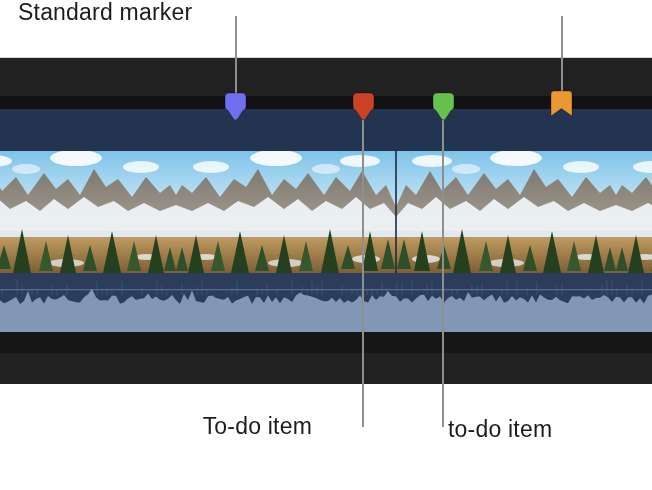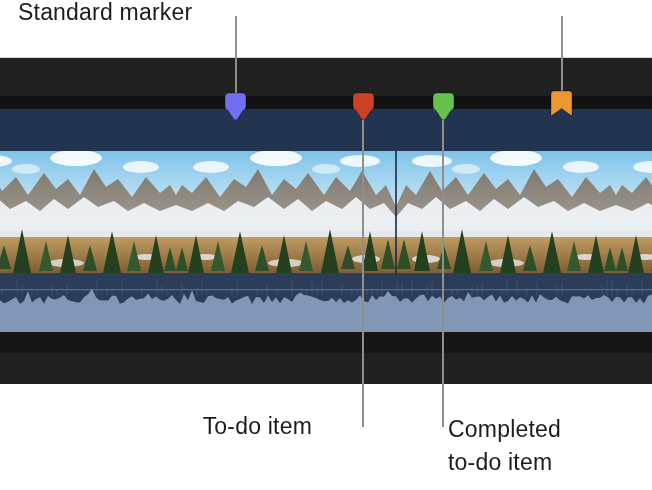--- a/index.html
+++ b/index.html
@@ -216,17 +216,16 @@
     </svg>
   </div>
   <div class="marker mk-chapter" style="color: rgb(235, 152, 48);">
     <svg viewBox="0 0 23 27">
       <path fill="currentColor" stroke="rgba(0,0,0,.4)" stroke-width=".8" d="M4 1 H19 Q22 1 22 4 V26 L11.5 18.6 L1 26 V4 Q1 1 4 1 Z"></path>
     </svg>
   </div>
 
   <div class="ann-label lbl-todo">To-do item</div>
   <div class="ann-label lbl-completed">
-    <div>Completed</div>
     <div>to-do item</div>
   </div>
 
 </div>
 
 </body></html>

